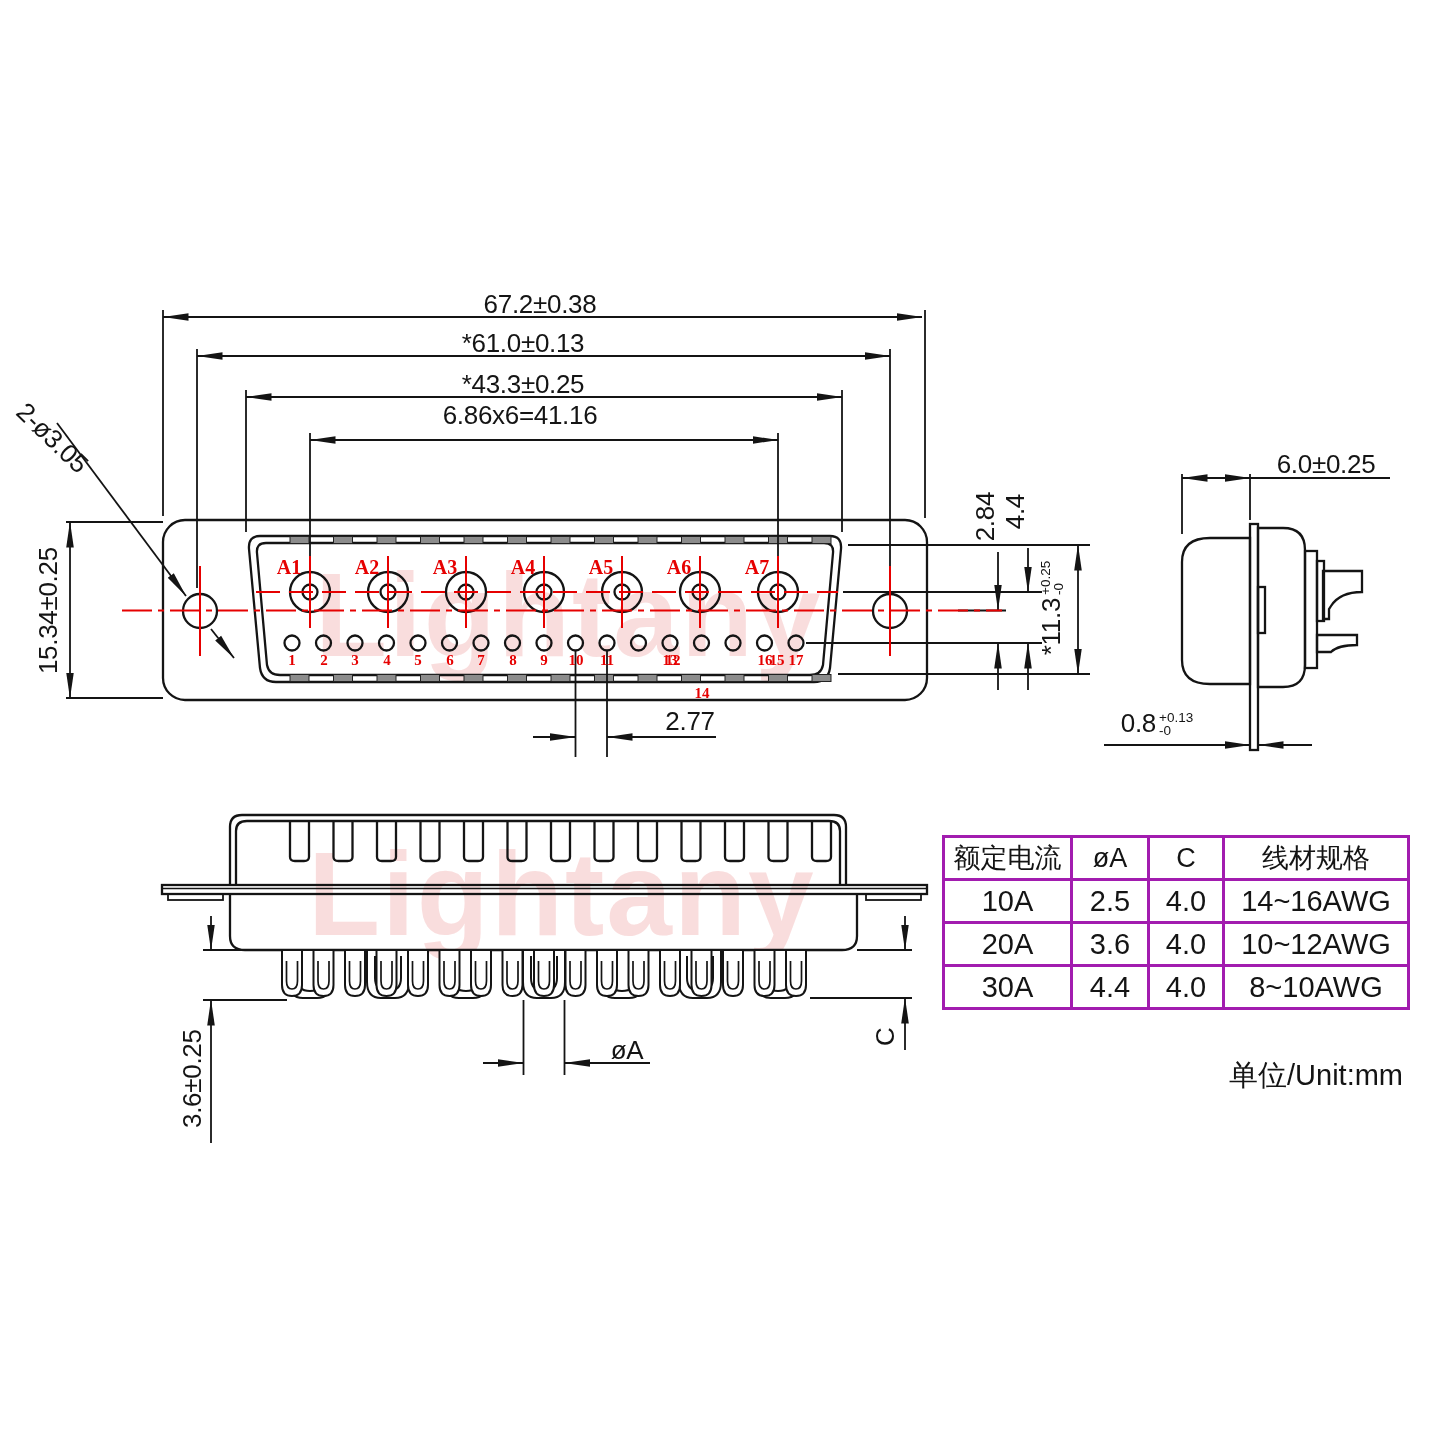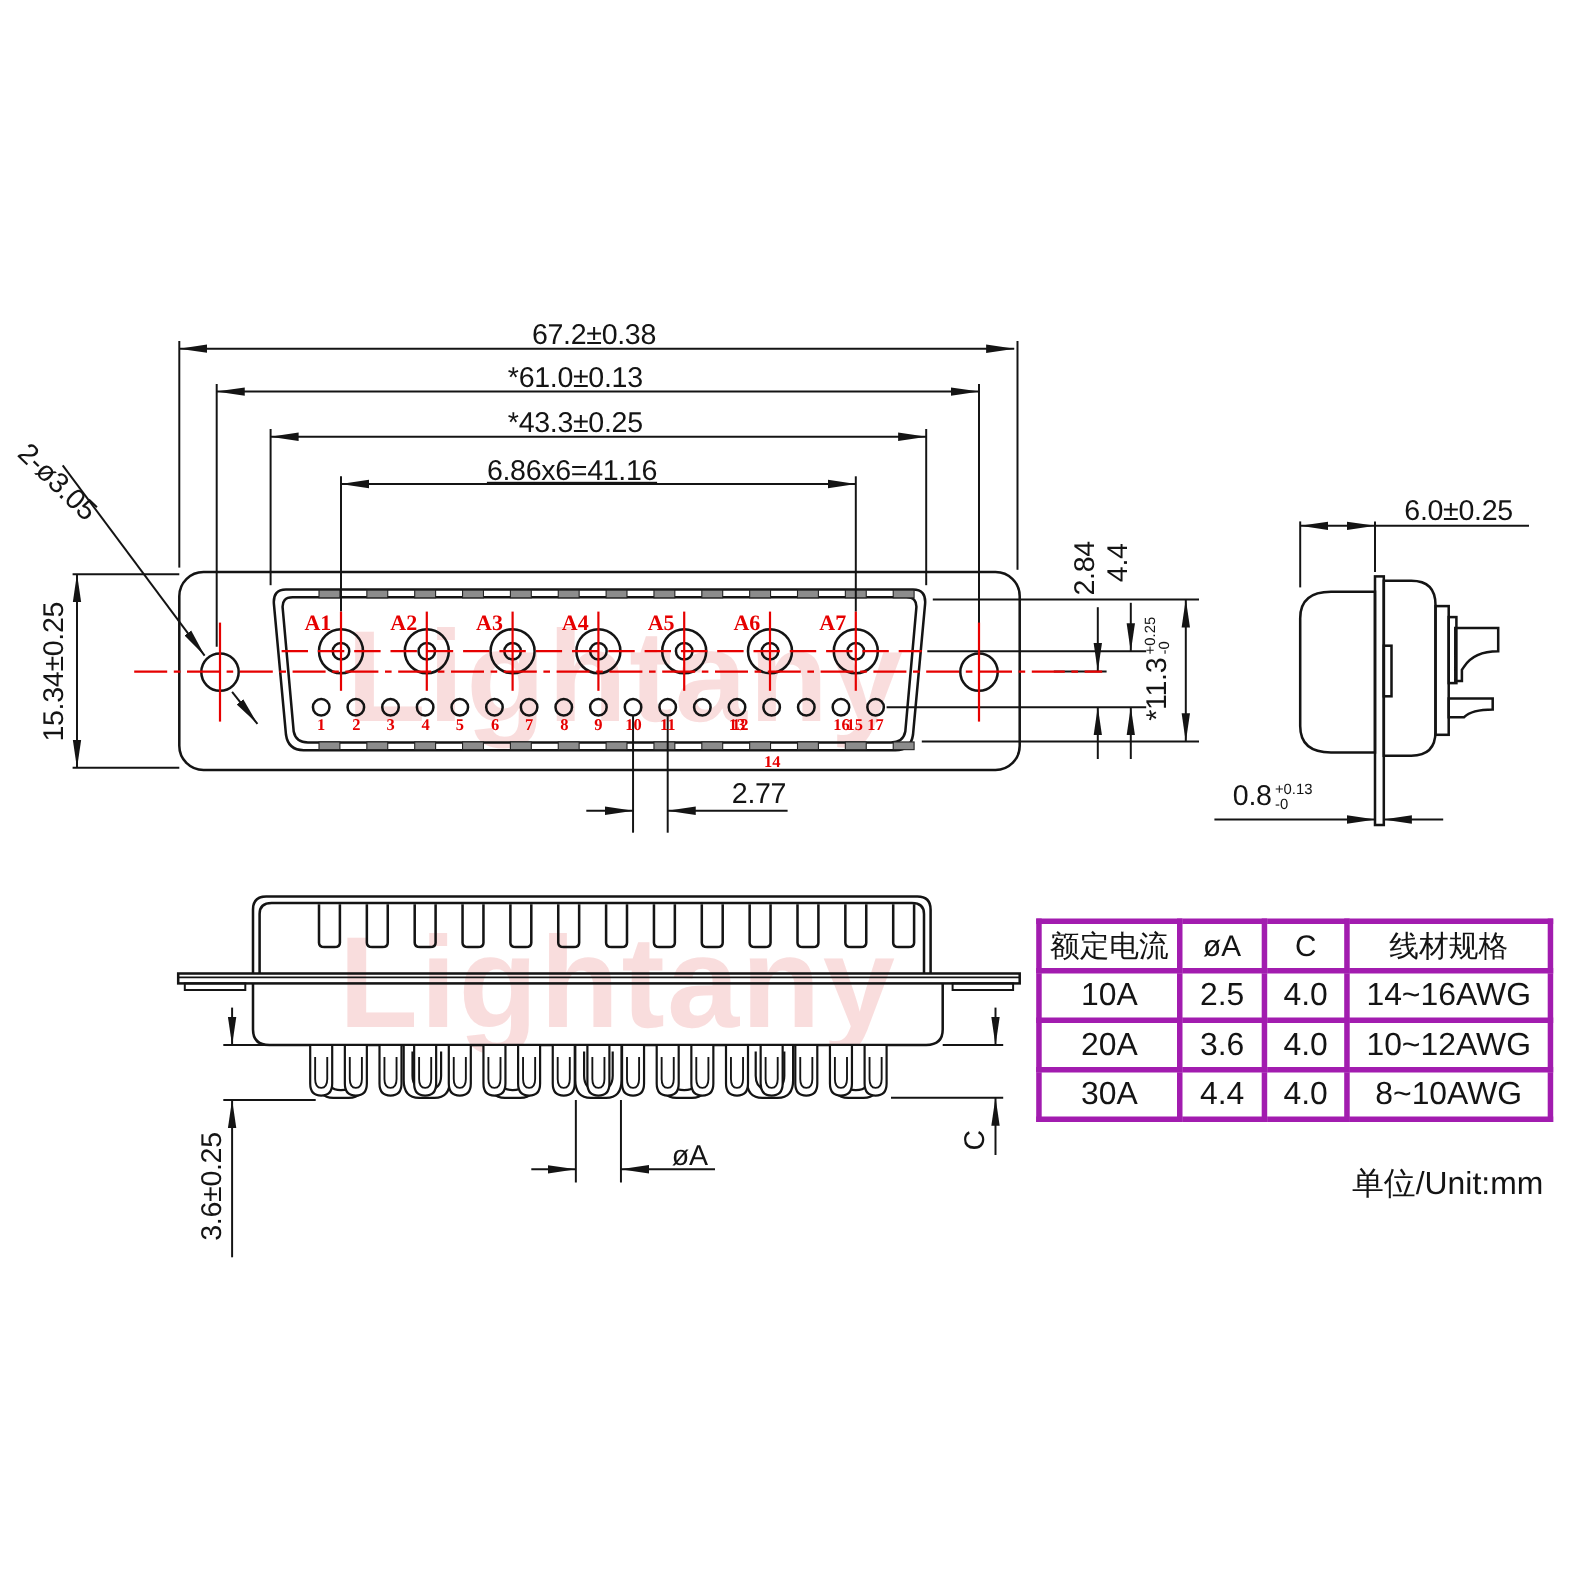--- a/index.html
+++ b/index.html
@@ -14,21 +14,21 @@
   .diag{transform:rotate(44deg);transform-origin:0 0;text-align:left;}
   .apin{position:absolute;z-index:2;width:26px;font-size:20px;color:#e60000;
         font-family:"Liberation Serif", serif;font-weight:700;text-align:center;}
   .npin{position:absolute;z-index:2;width:24px;font-size:15px;color:#e60000;
         font-family:"Liberation Serif", serif;font-weight:700;text-align:center;}
   .tolwrap{display:flex;align-items:center;justify-content:center;}
   .tol{display:inline-flex;flex-direction:column;font-size:13.5px;line-height:13px;
        text-align:left;margin-left:3px;letter-spacing:0;}
   table.spec{position:absolute;left:942px;top:835px;z-index:2;border-collapse:collapse;
        table-layout:fixed;width:465px;}
-  table.spec td{border:5px solid #a21caf;text-align:center;vertical-align:middle;
+  table.spec td{border:3px solid #a21caf;text-align:center;vertical-align:middle;
        font-size:29px;color:#141414;padding:0;height:40px;}
   table.spec td.hd{font-size:27px;}
   .unit{position:absolute;z-index:2;font-size:29px;color:#141414;text-align:right;white-space:nowrap;}
 </style>
 </head>
 <body>
 
 <div id="stage">
 
   <div class="wm" style="left:315px;top:547px;">Lightany</div>
@@ -282,21 +282,21 @@
       <line x1="857" y1="950" x2="912" y2="950"></line>
       <line x1="810" y1="998" x2="912" y2="998"></line>
       <line x1="905" y1="916" x2="905" y2="950" marker-end="url(#arr)"></line>
       <line x1="905" y1="998" x2="905" y2="1050" marker-start="url(#arr)"></line>
     </g>
   </svg>
 
   <div class="t" style="left:430px;top:291px;width:220px;">67.2±0.38</div>
   <div class="t" style="left:413px;top:330px;width:220px;">*61.0±0.13</div>
   <div class="t" style="left:413px;top:371px;width:220px;">*43.3±0.25</div>
-  <div class="t" style="left:400px;top:414px;width:240px;text-decoration:underline;">6.86x6=41.16</div>
+  <div class="t" style="left:400px;top:402px;width:240px;">6.86x6=41.16</div>
   <div class="t rot" style="left:-51px;top:597px;width:200px;">15.34±0.25</div>
   <div class="t diag" style="left:30px;top:398px;width:160px;">2-ø3.05</div>
   <div class="t" style="left:655px;top:708px;width:70px;">2.77</div>
   <div class="t rot" style="left:951px;top:503px;width:70px;">2.84</div>
   <div class="t rot" style="left:991px;top:498px;width:50px;">4.4</div>
   <div class="t rot tolwrap" style="left:977px;top:592px;width:150px;height:32px;">
     <span>*11.3</span>
     <span class="tol">
       <span>+0.25</span>
       <span>-0</span>

